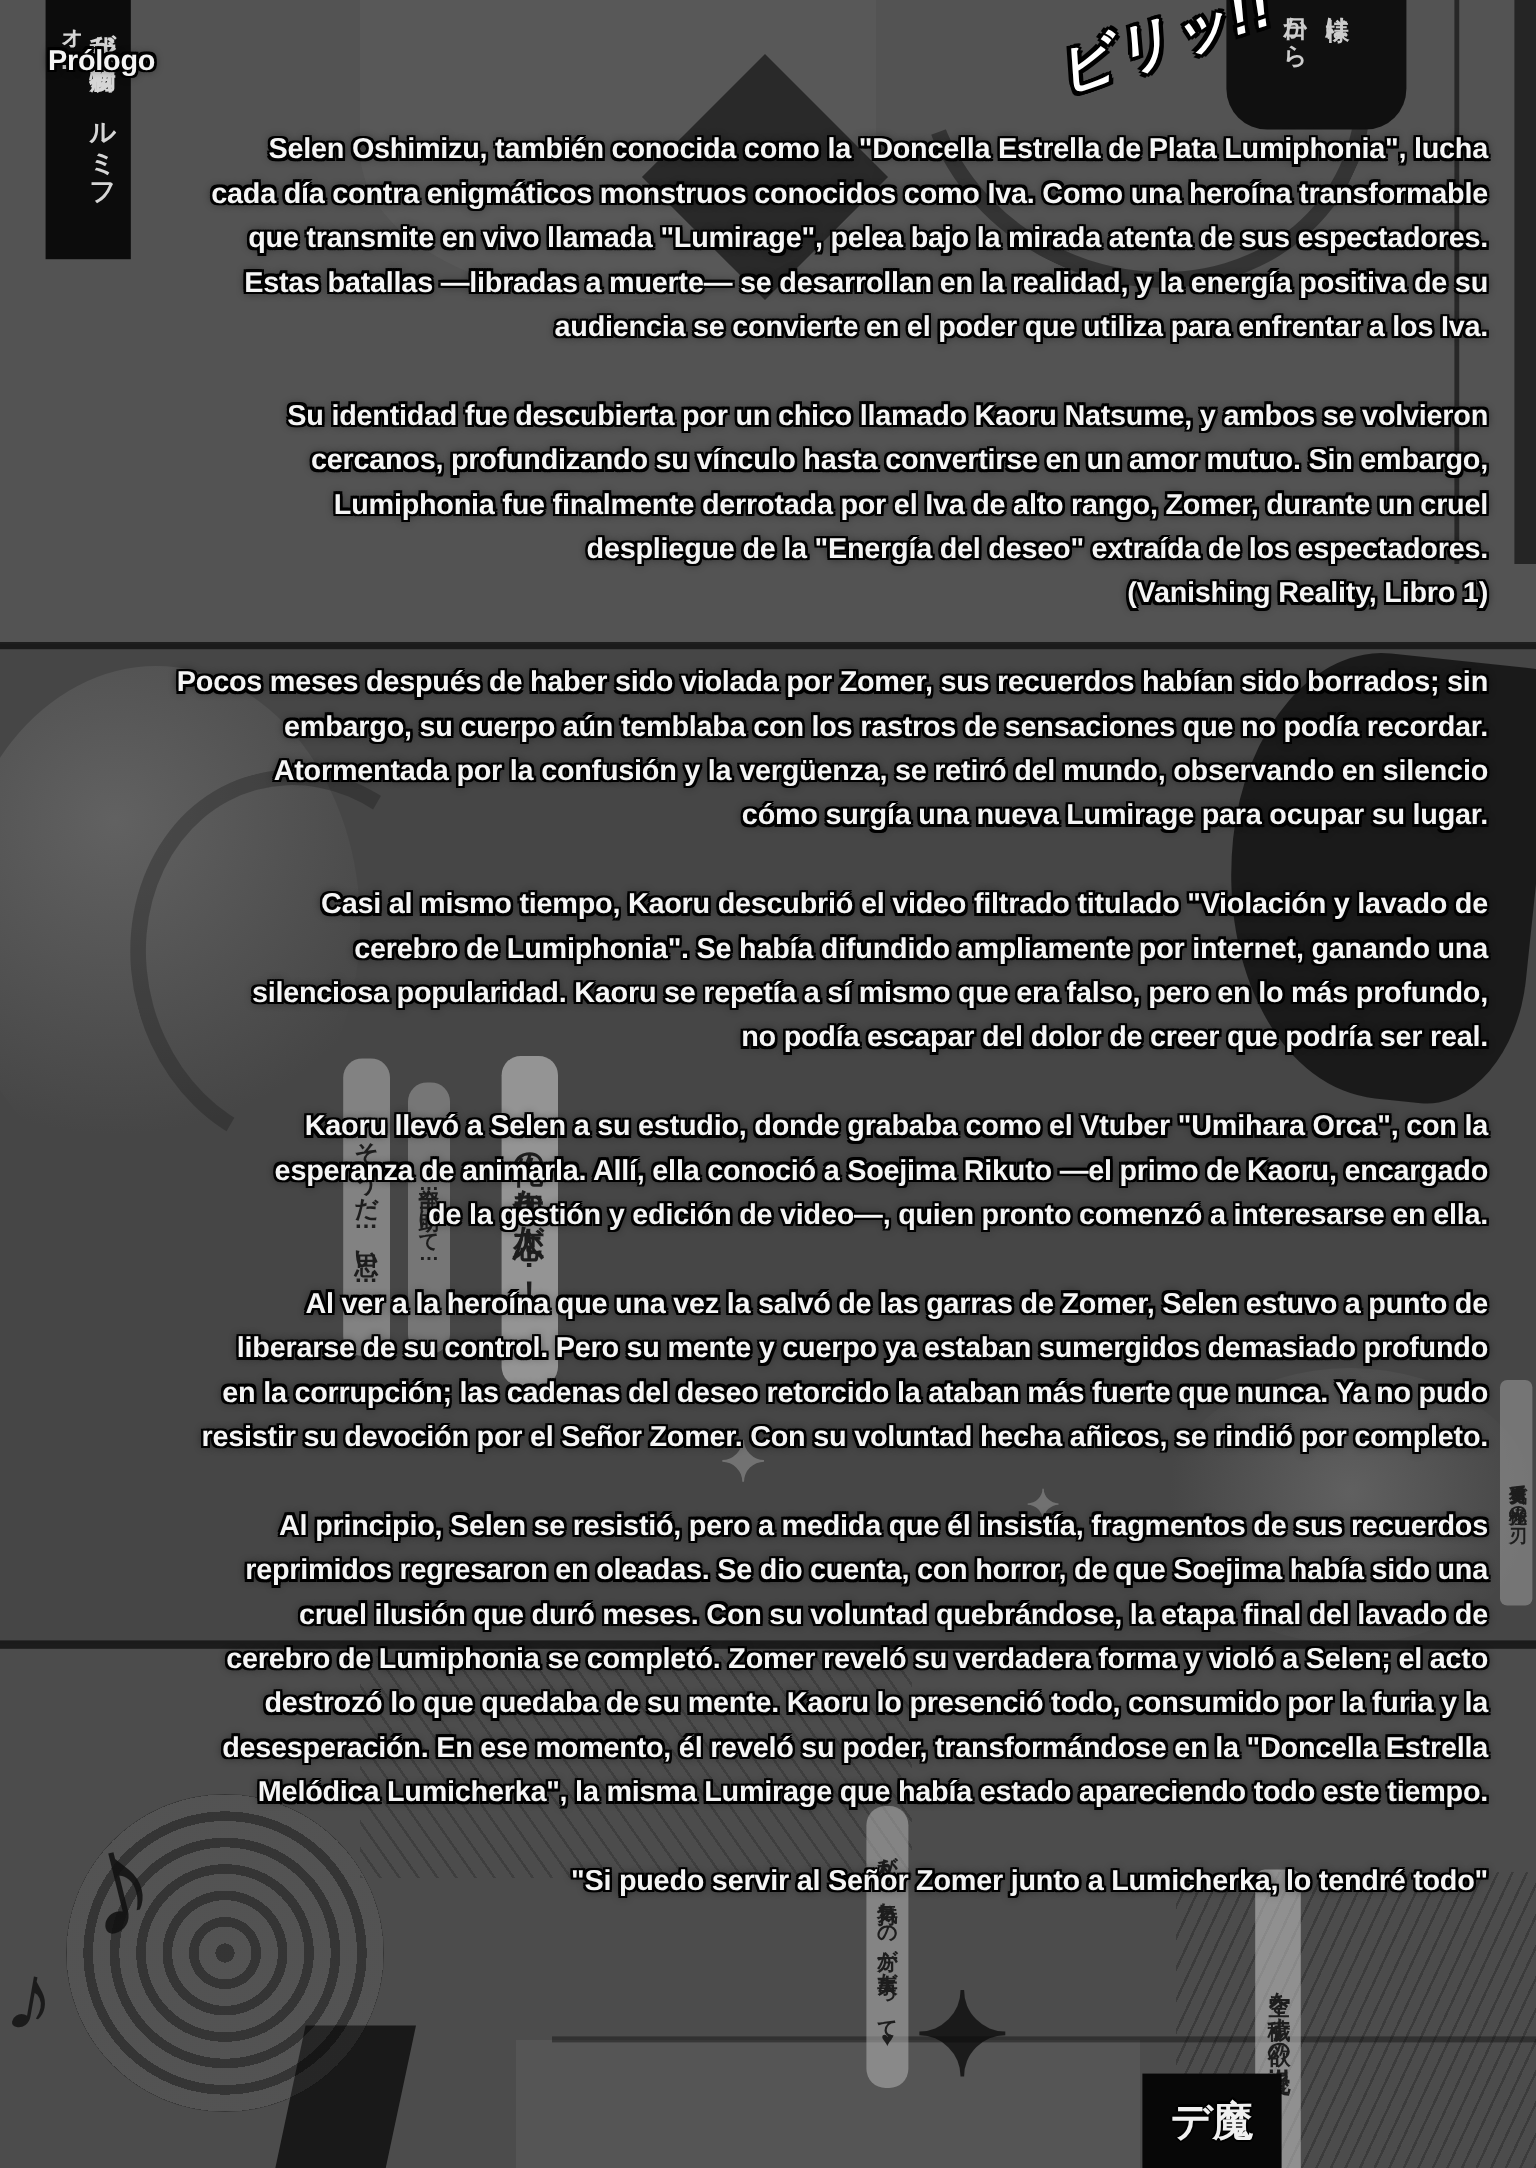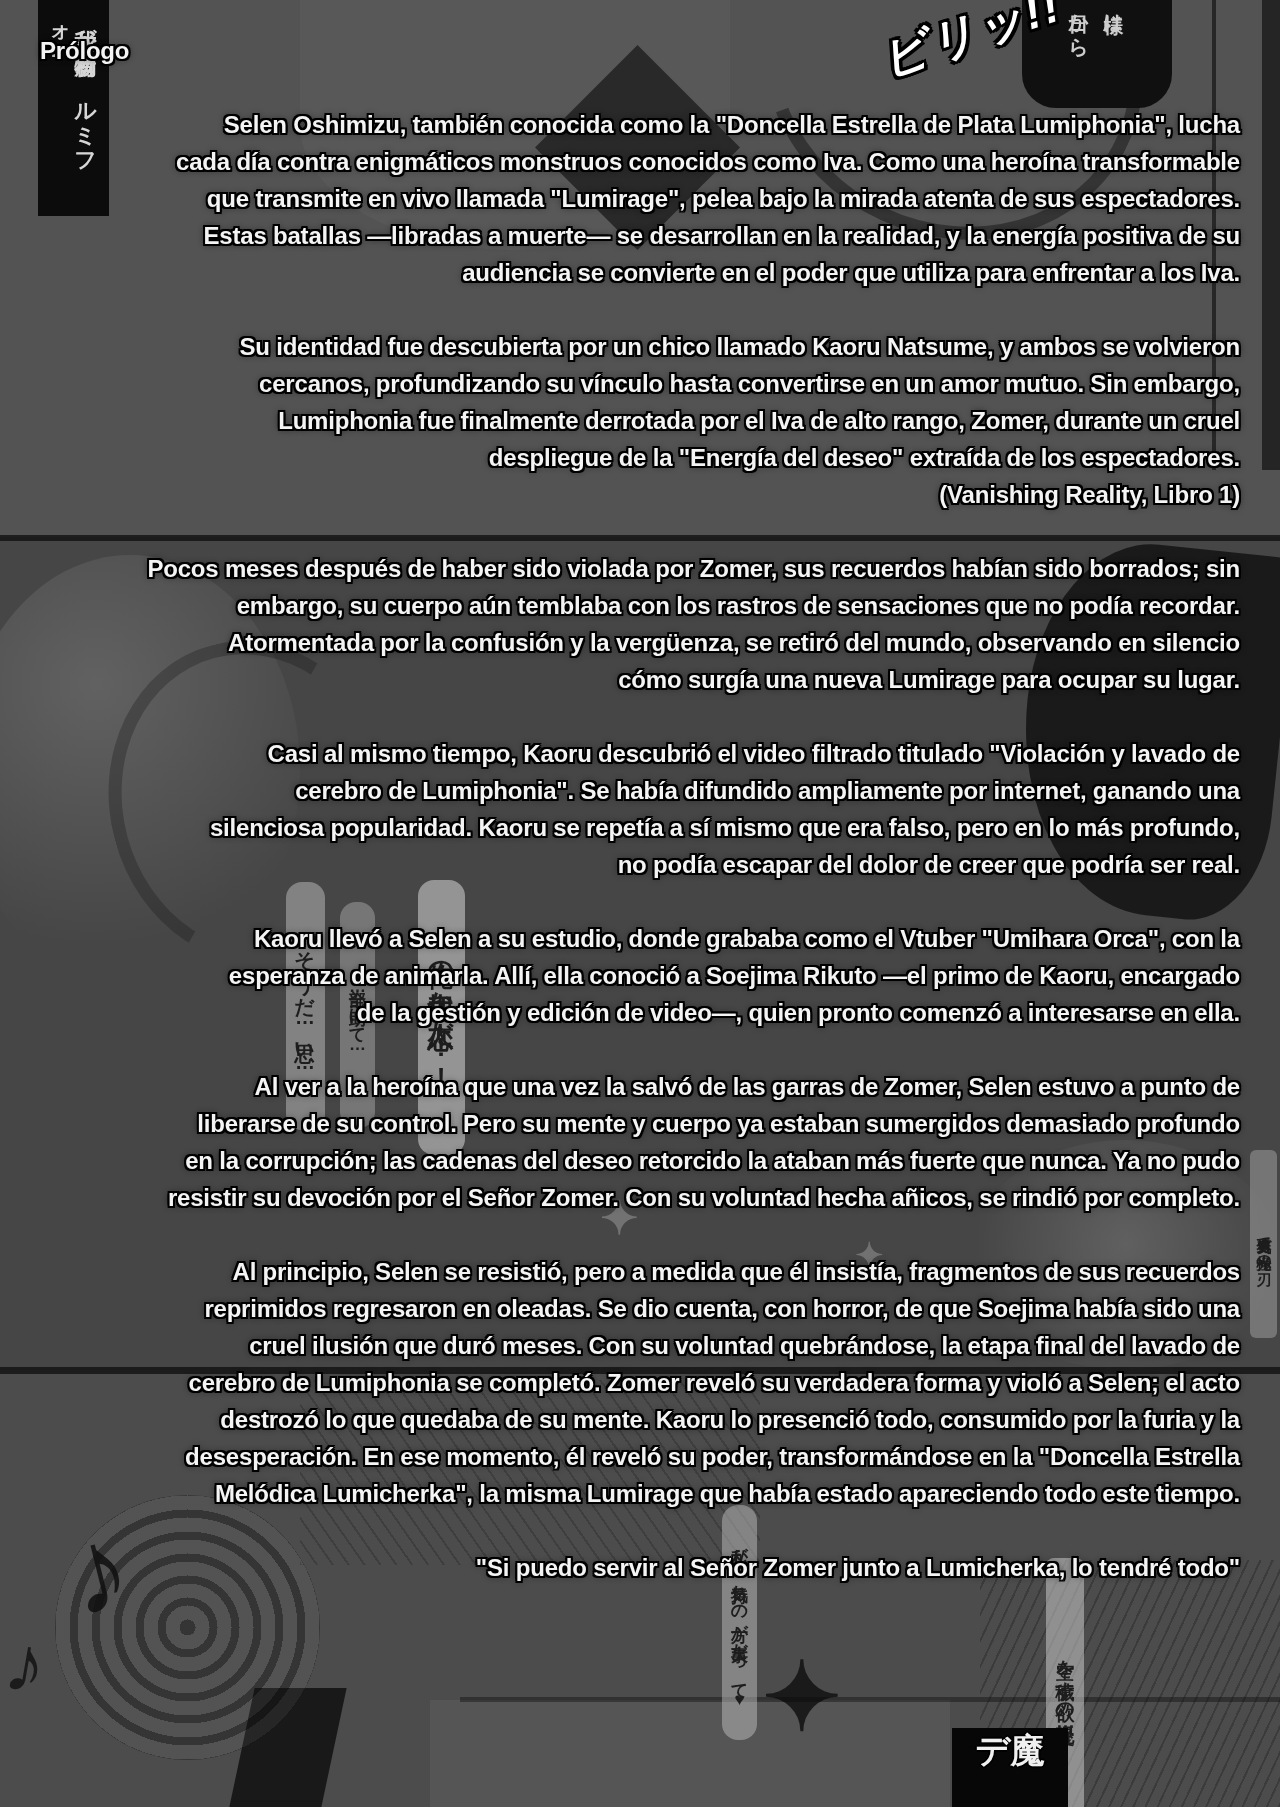--- a/index.html
+++ b/index.html
@@ -64,21 +64,21 @@
   .strip-right{right:3px;top:1150px;height:172px;font-size:15px;background:rgba(175,175,175,.45);border-radius:6px;padding:8px 4px;}
   .strip-br{left:1046px;top:1558px;height:242px;font-size:19px;background:rgba(200,200,200,.55);border-radius:8px;}
   .bub-bottom{left:722px;top:1505px;height:215px;font-size:17px;background:rgba(195,195,195,.48);}
 
   .jp-darkbox{background:#0c0c0c;color:#d6d6d6;}
   .box-tl{left:38px;top:0;height:192px;padding:12px 10px;font-size:22px;line-height:1.15;}
   .box-tr{left:1022px;top:-10px;width:150px;height:118px;background:#101010;border-radius:0 0 34px 34px;
           color:#cdcdcd;display:flex;justify-content:center;gap:8px;padding-top:10px;box-sizing:border-box;font-size:20px;}
   .box-tr .jp{height:100px;}
   .box-bottom{left:952px;top:1728px;width:116px;height:79px;background:#070707;
-              display:flex;justify-content:center;}
+              display:flex;align-items:center;justify-content:center;}
   .bubble-letters{font-size:34px;font-weight:bold;color:#f0f0f0;
                   text-shadow:-2px 0 0 #000,2px 0 0 #000,0 -2px 0 #000,0 2px 0 #000;}
 
   .sfx{left:878px;top:2px;font-size:46px;font-weight:bold;font-style:italic;color:#fff;
        transform:rotate(-18deg);letter-spacing:3px;
        text-shadow:-3px -3px 0 #000,3px -3px 0 #000,-3px 3px 0 #000,3px 3px 0 #000,0 -3px 0 #000,0 3px 0 #000,-3px 0 0 #000,3px 0 0 #000;}
 
   
   .content{
     position:absolute;left:0;top:0;width:1280px;height:1807px;

